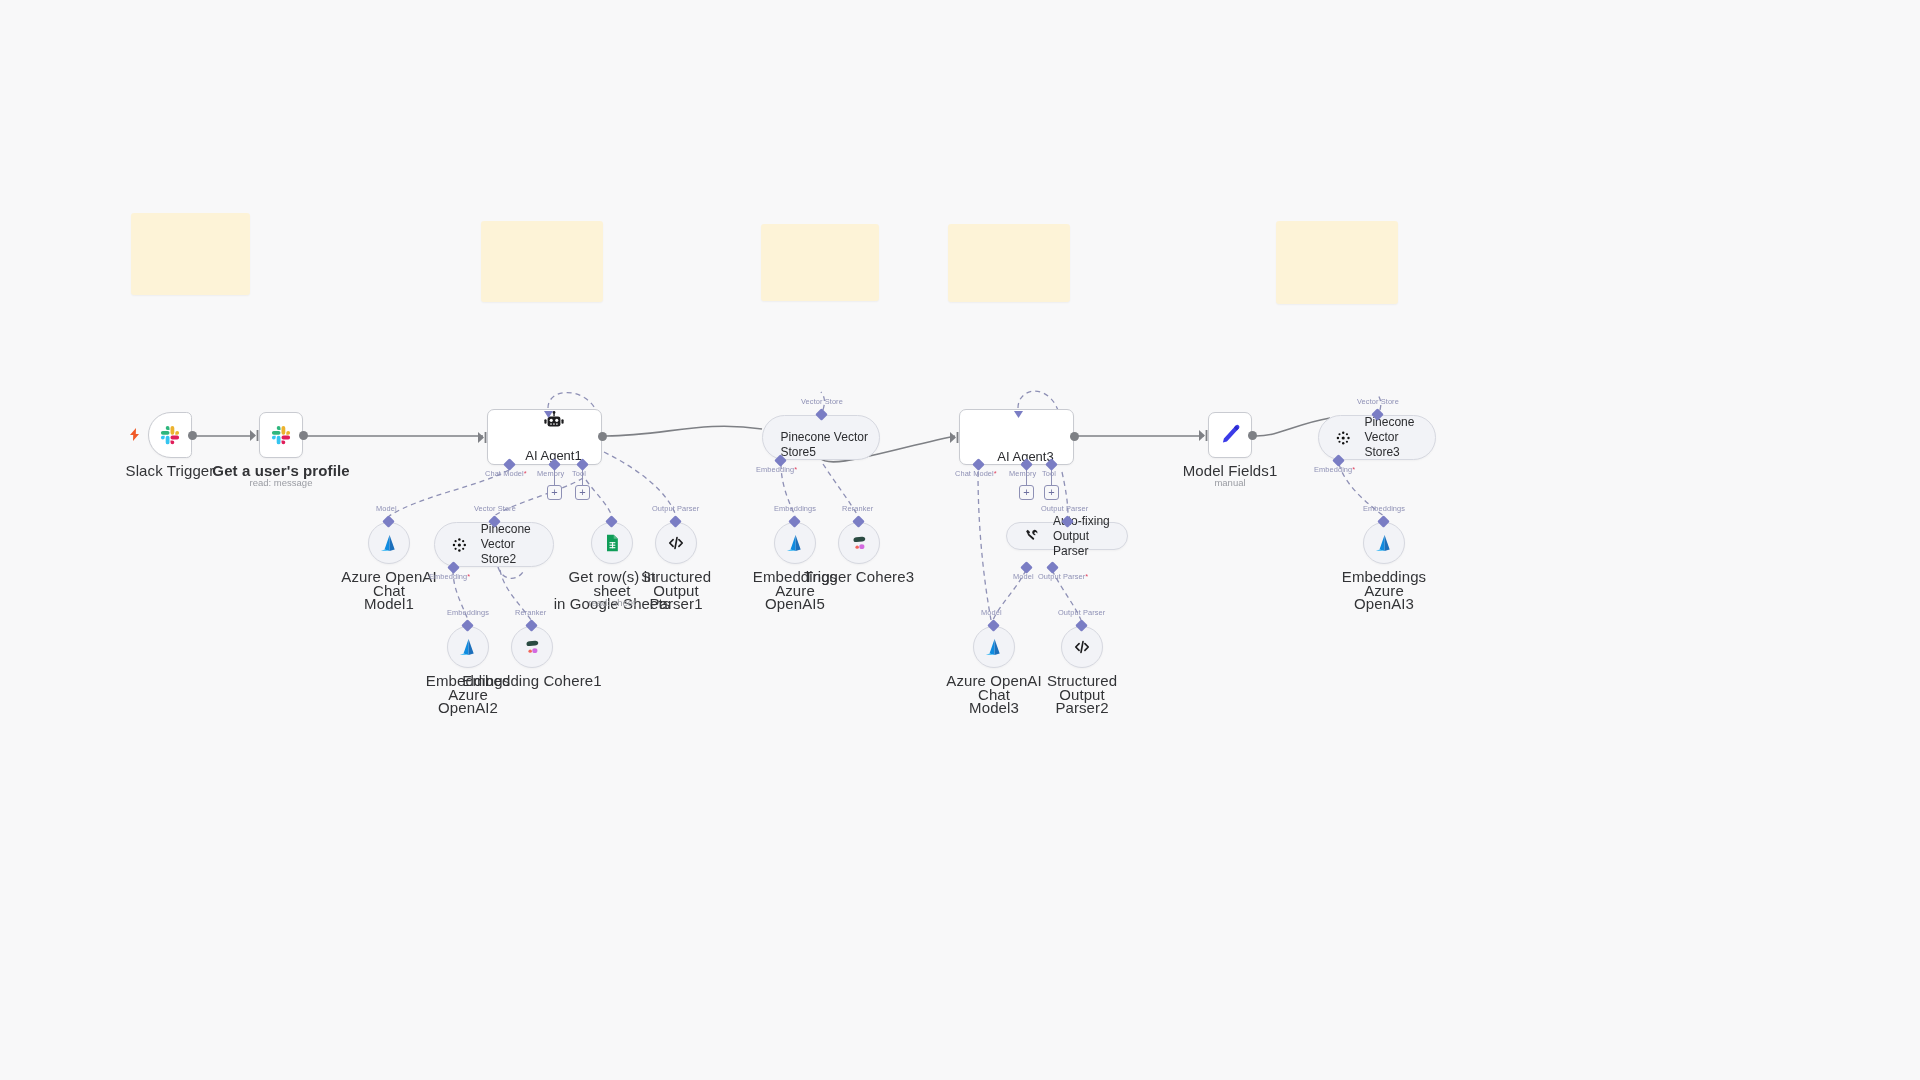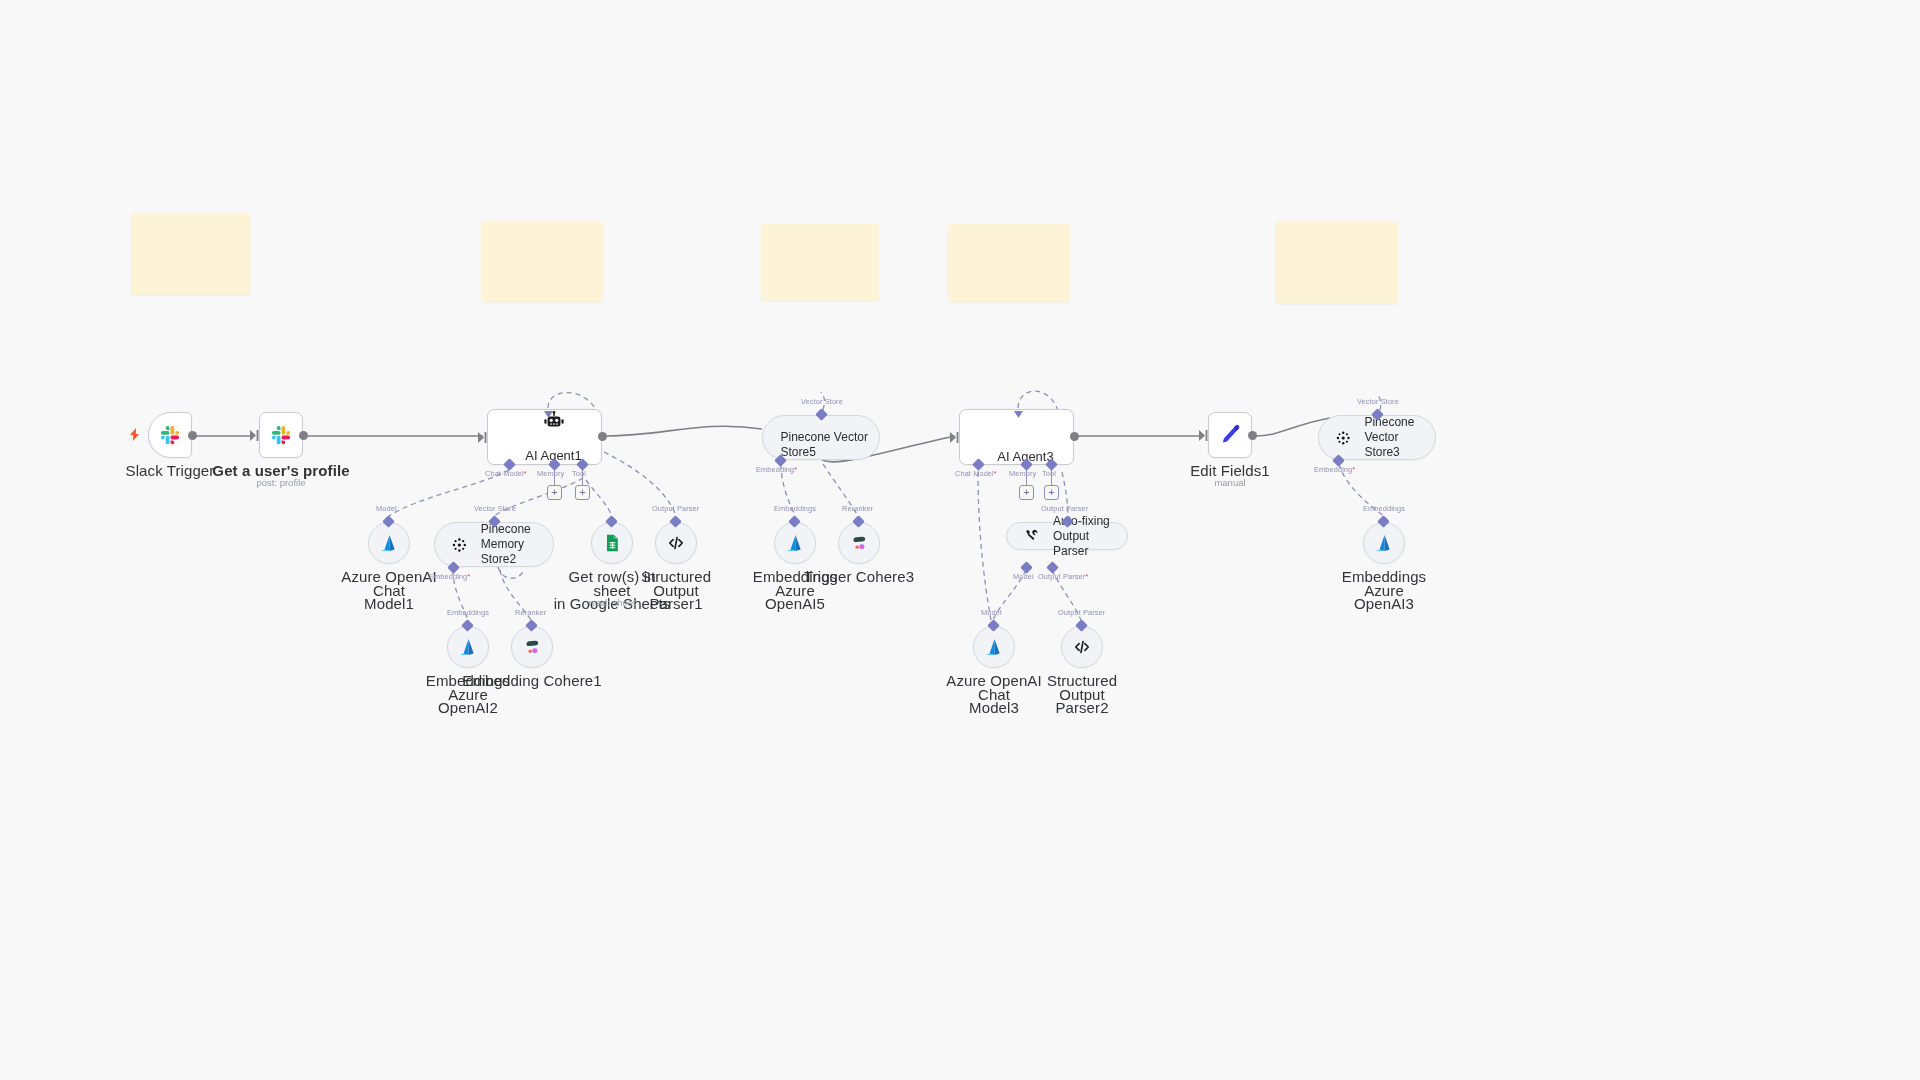--- a/index.html
+++ b/index.html
@@ -252,21 +252,21 @@
       </svg>
     </div>
     <div class="in-arrow" style="left:-9px;top:18px;">
       <svg width="9" height="11" viewBox="0 0 9 11">
           <path fill="#7E8085" d="M0 0l6 5.5L0 11z"></path>
           <rect x="6.6" y="0" width="1.8" height="11" fill="#7E8085"></rect>
         </svg>
     </div>
     <div class="out-dot" style="left:40px;top:19px;"></div>
     <div class="node-title" style="top:52px;font-weight:bold;">Get a user's profile</div>
-    <div class="node-subtitle" style="top:65px;">post: profile</div>
+    <div class="node-subtitle" style="top:65px;">read: message</div>
   </div>
 
   <div class="node" style="left:487px;top:409px;">
     <div class="rect-node wide-node" style="width:115px;height:56px;">
       <svg class="ico-22" viewBox="0 0 24 24">
         <rect x="5" y="7" width="14" height="11" rx="2.5" fill="#1D1D1F"></rect>
         <rect x="1.5" y="10" width="2.4" height="5" rx="1.2" fill="#1D1D1F"></rect>
         <rect x="20.1" y="10" width="2.4" height="5" rx="1.2" fill="#1D1D1F"></rect>
         <rect x="11.3" y="3.2" width="1.5" height="3.6" fill="#1D1D1F"></rect>
         <circle cx="12" cy="2.6" r="1.5" fill="#1D1D1F"></circle>
@@ -375,21 +375,21 @@
         <path fill="#2A2ACC" d="M17.8 2.6l3 3-1.9 1.9-3-3z"></path>
       </svg>
     </div>
     <div class="in-arrow" style="left:-9px;top:18px;">
       <svg width="9" height="11" viewBox="0 0 9 11">
           <path fill="#7E8085" d="M0 0l6 5.5L0 11z"></path>
           <rect x="6.6" y="0" width="1.8" height="11" fill="#7E8085"></rect>
         </svg>
     </div>
     <div class="out-dot" style="left:40px;top:19px;"></div>
-    <div class="node-title" style="top:52px;">Edit Fields1</div>
+    <div class="node-title" style="top:52px;">Model Fields1</div>
     <div class="node-subtitle" style="top:65px;">manual</div>
   </div>
 
   <div class="node" style="left:1318px;top:415px;">
     <div class="pill-node" style="width:118px;height:45px;">
       <svg class="ico-20" viewBox="0 0 24 24">
         <g fill="#111">
           <circle cx="12" cy="3.2" r="2"></circle>
             <circle cx="12" cy="20.8" r="2"></circle>
           <circle cx="3.2" cy="12" r="2"></circle>
@@ -430,21 +430,21 @@
             <circle cx="12" cy="20.8" r="2"></circle>
           <circle cx="3.2" cy="12" r="2"></circle>
             <circle cx="20.8" cy="12" r="2"></circle>
           <circle cx="5.8" cy="5.8" r="1.8"></circle>
             <circle cx="18.2" cy="18.2" r="1.8"></circle>
           <circle cx="18.2" cy="5.8" r="1.8"></circle>
             <circle cx="5.8" cy="18.2" r="1.8"></circle>
           <circle cx="12" cy="12" r="2.6"></circle>
         </g>
       </svg>
-      <span class="pill-label">Pinecone Memory Store2</span>
+      <span class="pill-label">Pinecone Vector Store2</span>
     </div>
     <div class="port-diamond" style="left:56px;top:-5px;"></div>
     <div class="port-label" style="left:40px;top:-18px;">Vector Store</div>
     <div class="port-diamond" style="left:15px;top:41px;"></div>
     <div class="port-label" style="left:-5px;top:50px;">Embedding<span class="req">*</span></div>
   </div>
 
   <div class="node" style="left:591px;top:522px;">
     <div class="circ-node">
       <svg class="ico-20" viewBox="0 0 24 24">

